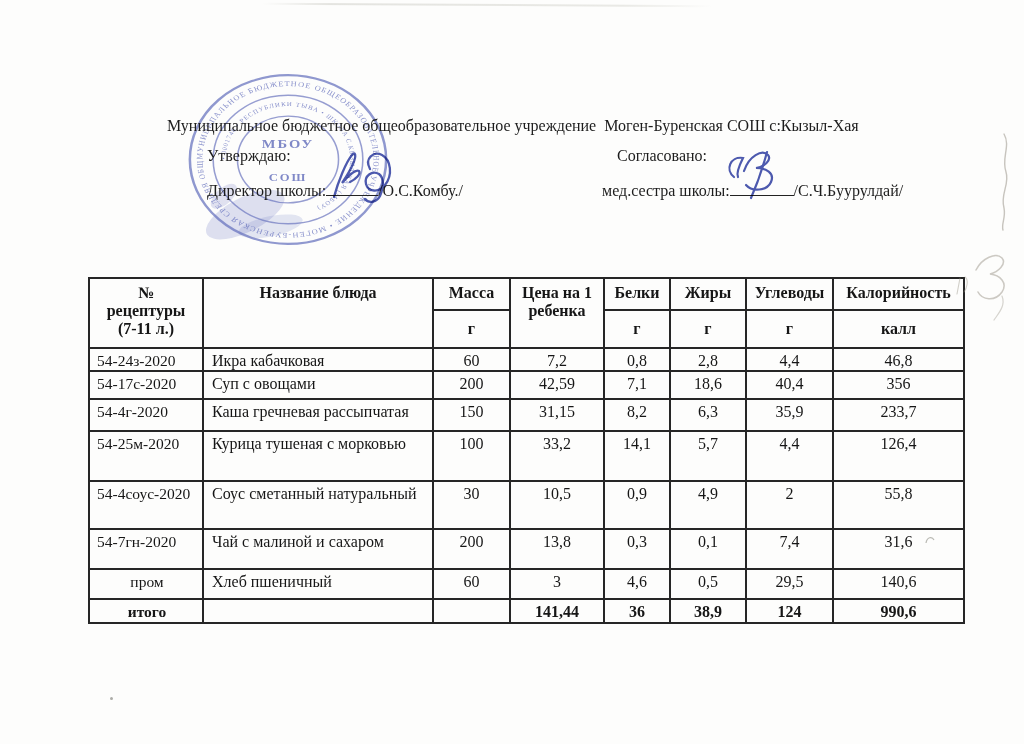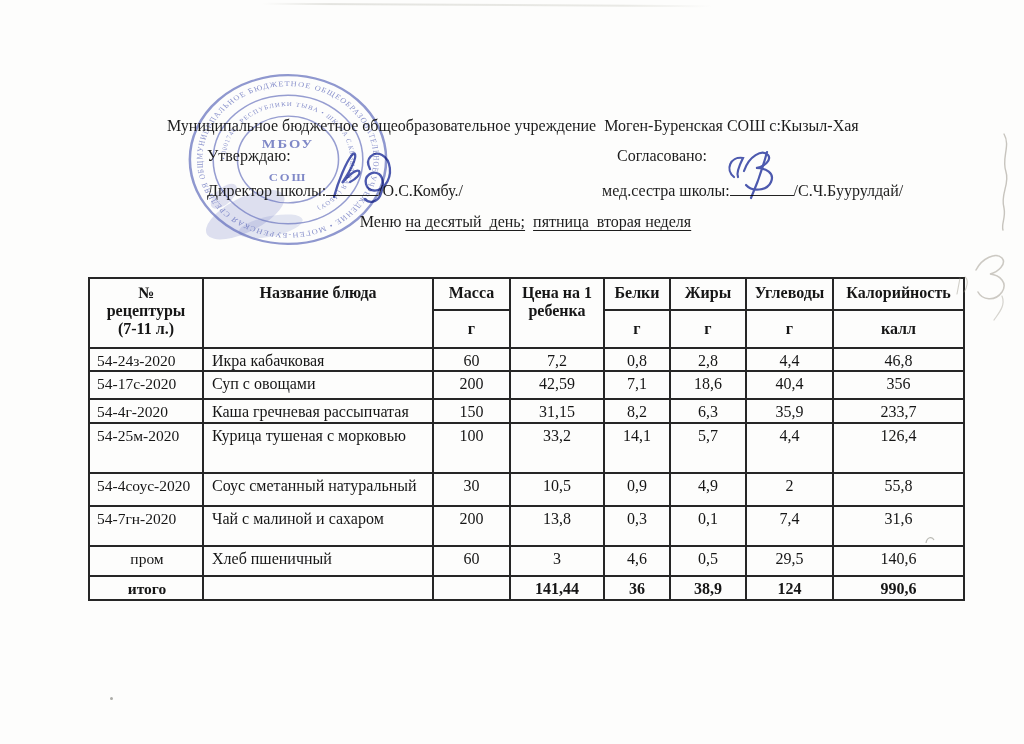--- a/index.html
+++ b/index.html
@@ -43,23 +43,23 @@
   table.menu th{font-weight:bold;vertical-align:top;text-align:center;padding:5px 3px 0;border-radius:6px;}
   table.menu th.th-recipe{padding:5px 10px 0;}
   thead tr.h1{height:32px;}
   thead tr.h2{height:38px;}
   thead tr.h2 th{vertical-align:middle;padding:0;}
   table.menu td{vertical-align:top;text-align:center;padding:3px 5px 0;}
   table.menu td:first-child{text-align:left;padding-left:7px;font-size:15.5px;}
   table.menu td:nth-child(2){text-align:left;padding-left:8px;}
   tbody tr:nth-child(1){height:16px;}
   tbody tr:nth-child(2){height:28px;}
-  tbody tr:nth-child(3){height:24px;}
+  tbody tr:nth-child(3){height:32px;}
   tbody tr:nth-child(4){height:50px;}
-  tbody tr:nth-child(5){height:33px;font-family:Liberation Serif, serif;}
+  tbody tr:nth-child(5){height:48px;font-family:Liberation Serif, serif;}
   tbody tr:nth-child(6){height:40px;}
   tbody tr:nth-child(7){height:30px;}
   tbody tr:nth-child(8){height:24px;}
   tbody tr:nth-child(7) td:first-child{text-align:center;}
   tbody tr:nth-child(8){font-weight:bold;}
   tbody tr:nth-child(8) td:first-child{text-align:center;}
 </style>
 </head>
 <body>
 
@@ -110,21 +110,20 @@
   </svg>
 
   <svg class="abs sig-svg nur-sig" viewBox="0 0 68 58">
     <g fill="none" stroke="#3a49a8" stroke-width="2.2" stroke-linecap="round" opacity=".9">
       <path d="M16,30 C7,23 12,9 25,11 C21,19 18,26 20,30"></path>
       <path d="M26,24 C31,9 44,2 50,8 C54,13 46,20 38,21 C48,21 57,26 53,35 C49,44 34,45 28,38"></path>
       <path d="M49,5 C45,20 40,35 33,51"></path>
     </g>
   </svg>
 
-  <div class="abs menu-line"><span class="prespace">Меню </span><span class="u prespace">на десятый  день;</span><span class="prespace">  </span><span class="u prespace">пятница  вторая неделя</span></div>
 
   <table class="menu">
     <colgroup>
       <col style="width:114px">
         <col style="width:230px">
         <col style="width:77px">
         <col style="width:94px">
       <col style="width:66px">
         <col style="width:76px">
         <col style="width:87px">

